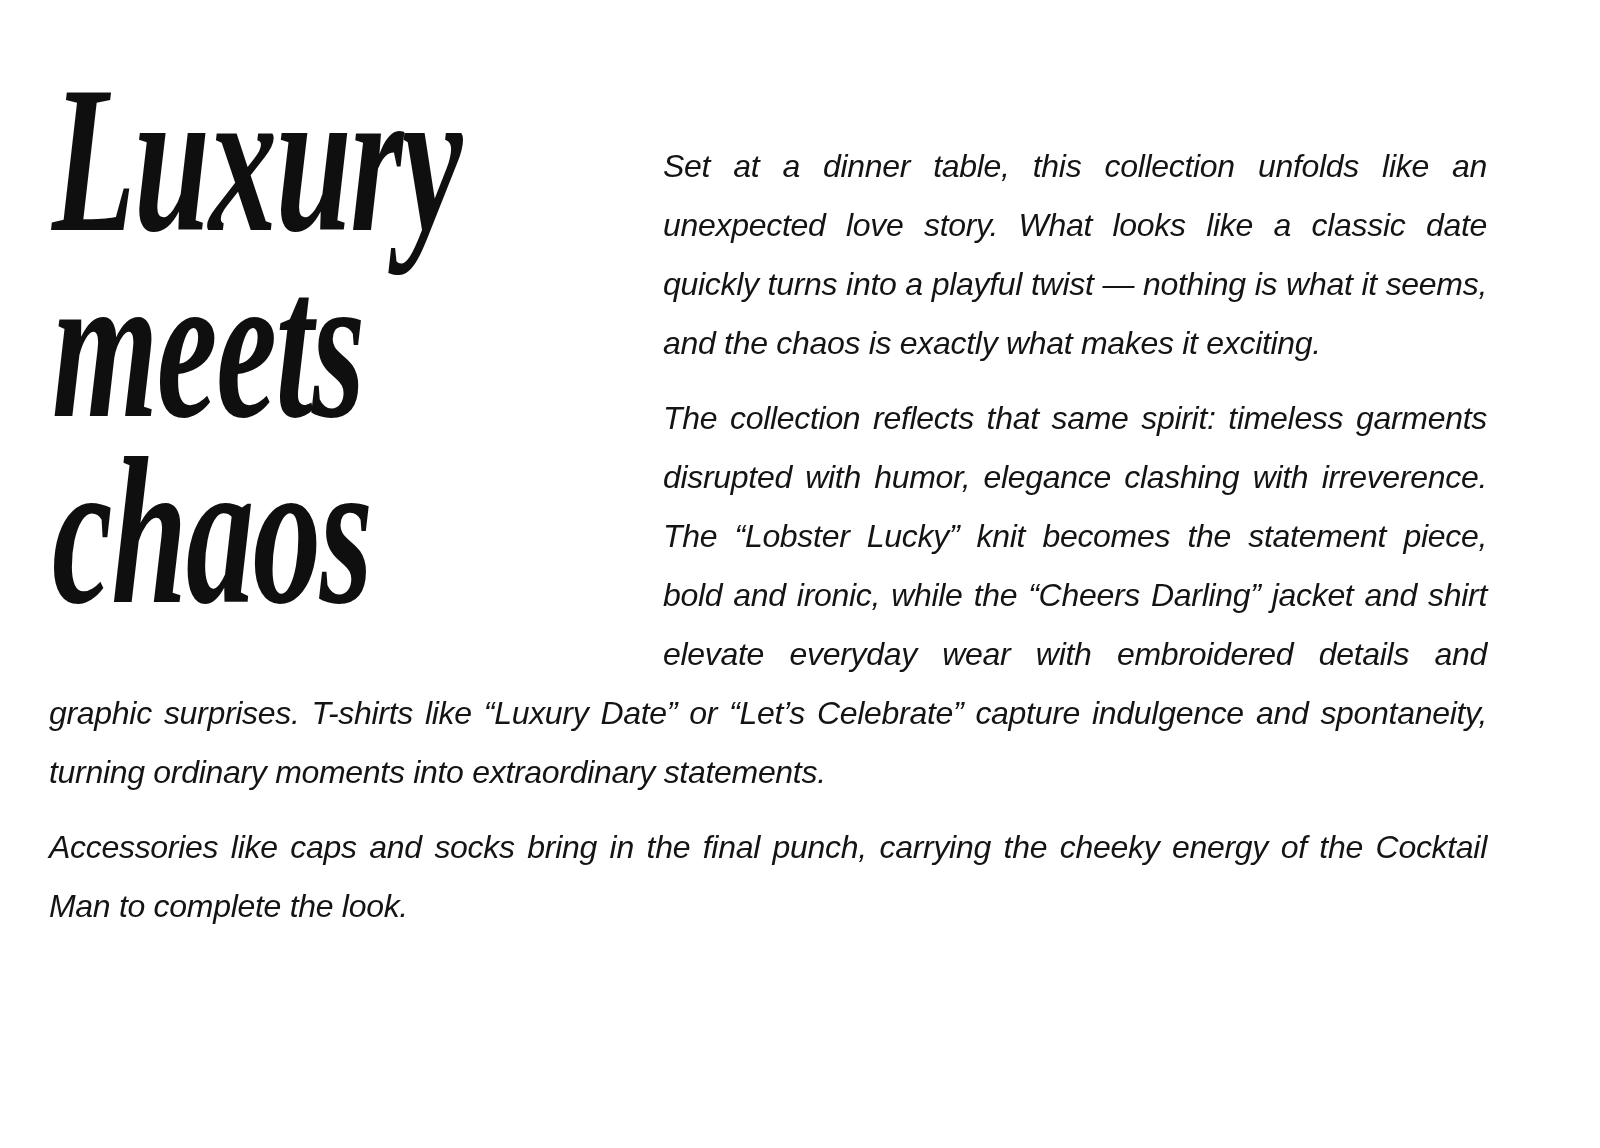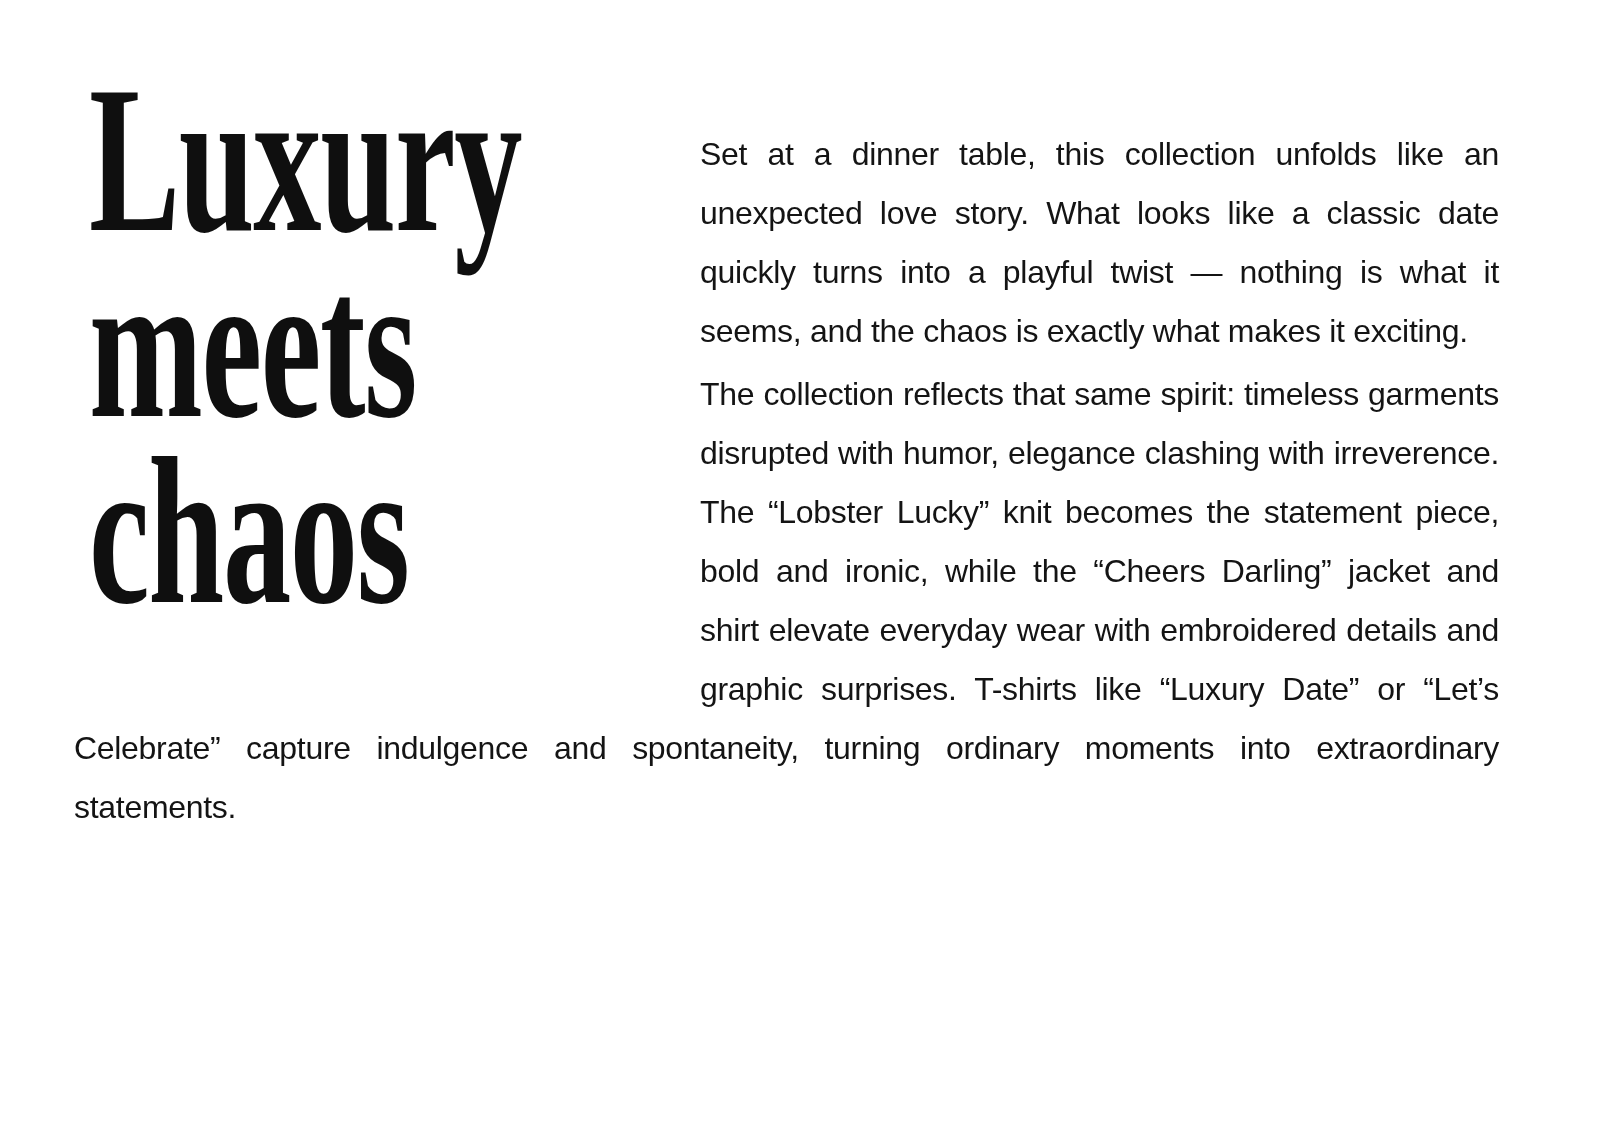--- a/index.html
+++ b/index.html
@@ -10,61 +10,63 @@
   .page {
     position: relative;
     width: 1600px;
     height: 1148px;
     background: #ffffff;
     overflow: hidden;
     box-sizing: border-box;
   }
   .content {
     box-sizing: border-box;
-    padding: 121px 97px 0 70px;
+    padding: 121px 97px 0 33px;
     color: #141414;
     font-family: "Liberation Sans", sans-serif;
     font-size: 32px;
     line-height: 59px;
     letter-spacing: -0.3px;
     text-align: justify;
+    font-style: italic;
   }
   .title-float {
     float: left;
     width: 630px;
     height: 545px;
   }
   h1.headline {
     margin: -55px 0 0 19px;
     font-family: "Liberation Serif", serif;
     font-weight: 700;
     font-size: 210px;
     line-height: 186px;
     letter-spacing: -2px;
     color: #0f0f0f;
     transform: scaleX(0.65);
     transform-origin: top left;
     white-space: nowrap;
   }
   h1.headline span { display: block; }
   .content p {
-    margin: 4px;
+    margin: 16px;
   }
 </style>
 </head>
 <body>
 
 <div class="page">
   <div class="content">
 
     <div class="title-float">
       <h1 class="headline">
         <span>Luxury</span>
         <span>meets</span>
         <span>chaos</span>
       </h1>
     </div>
 
     <p>Set at a dinner table, this collection unfolds like an unexpected love story. What looks like a classic date quickly turns into a playful twist — nothing is what it seems, and the chaos is exactly what makes it exciting.</p>
     <p>The collection reflects that same spirit: timeless garments disrupted with humor, elegance clashing with irreverence. The “Lobster Lucky” knit becomes the statement piece, bold and ironic, while the “Cheers Darling” jacket and shirt elevate everyday wear with embroidered details and graphic surprises. T-shirts like “Luxury Date” or “Let’s Celebrate” capture indulgence and spontaneity, turning ordinary moments into extraordinary statements.</p>
+    <p>Accessories like caps and socks bring in the final punch, carrying the cheeky energy of the Cocktail Man to complete the look.</p>
 
   </div>
 </div>
 
 </body></html>

